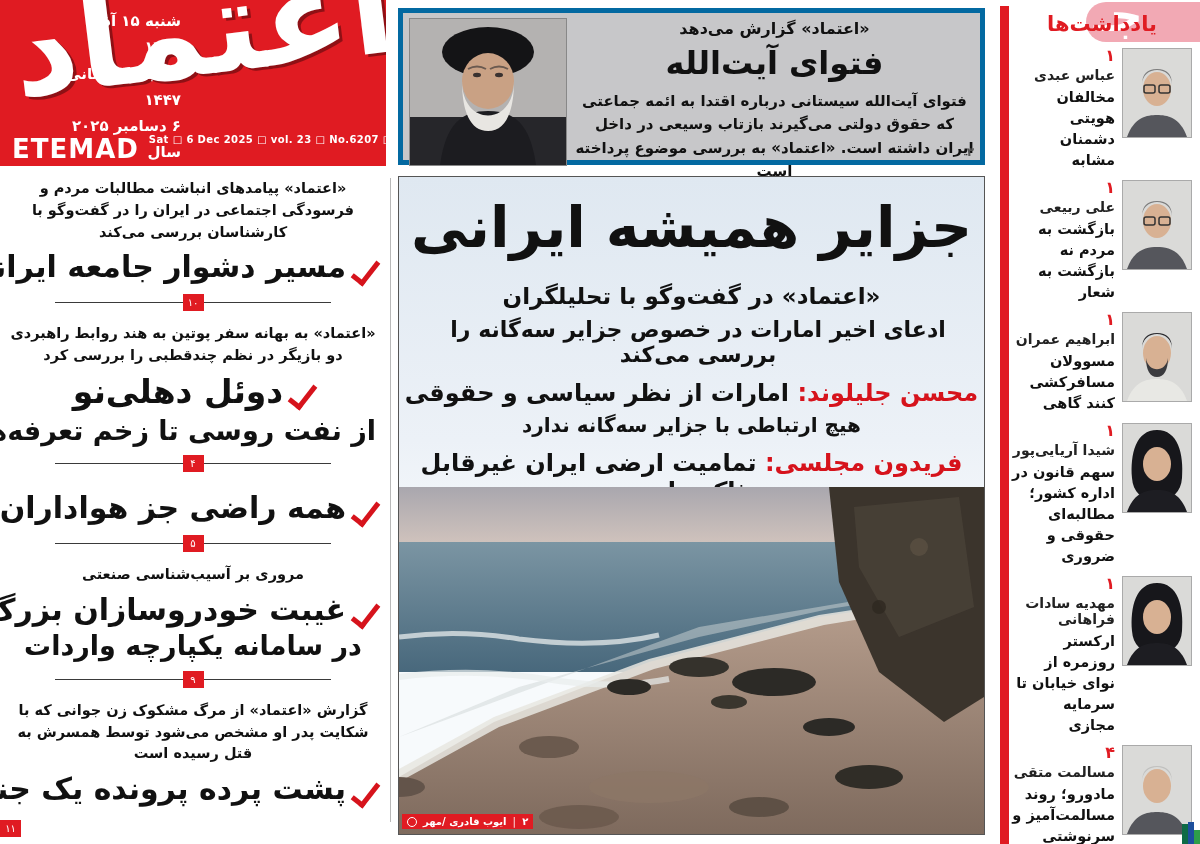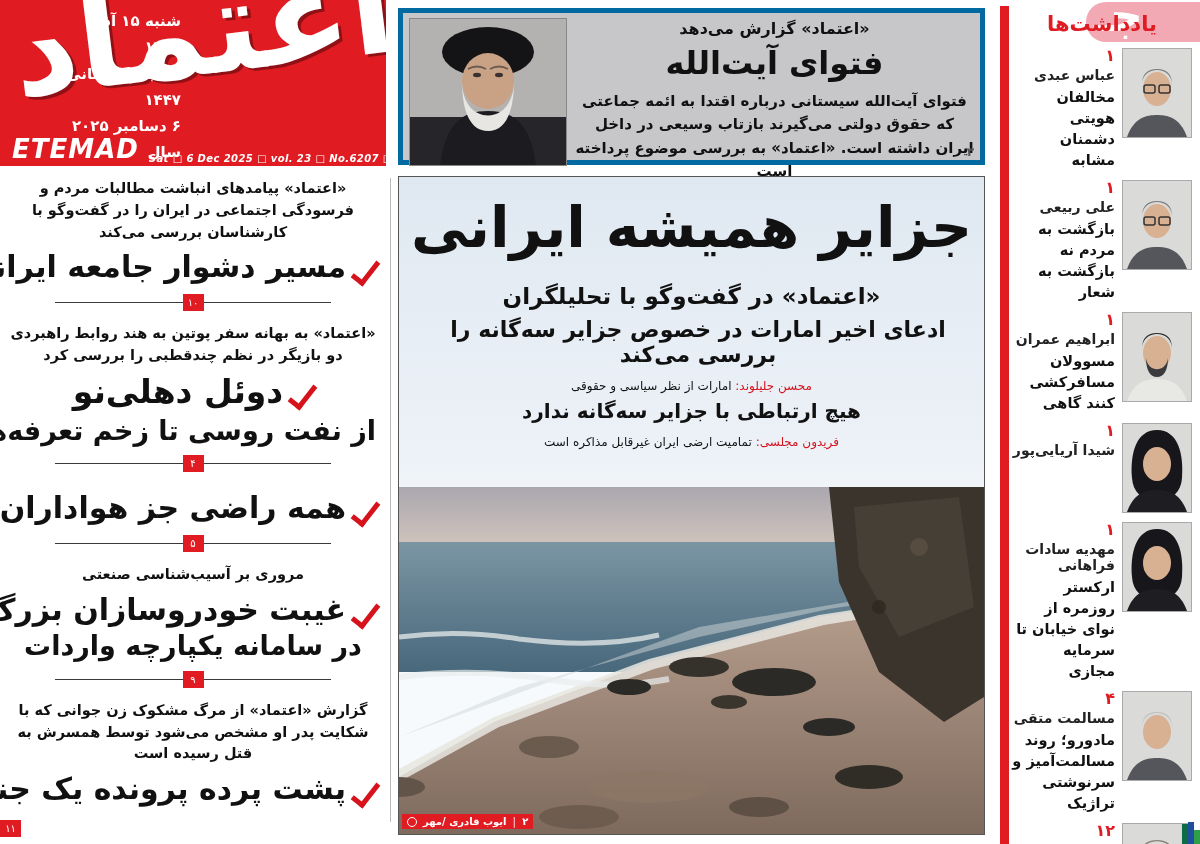--- a/index.html
+++ b/index.html
@@ -5,21 +5,21 @@
   html,body{margin:0;padding:0;background:#e9e9e9;}
   .page{position:relative;width:1200px;height:844px;background:#fff;overflow:hidden;
         font-family:"DejaVu Sans","Liberation Sans",sans-serif;color:#111;}
   
   .masthead{position:absolute;left:0;top:0;width:386px;height:166px;background:#e01b22;overflow:hidden;}
   .calli{position:absolute;right:-8px;top:-34px;font-size:128px;font-weight:bold;color:#fff;
          transform:rotate(-7deg);text-shadow:3px 3px 0 #8f1015;line-height:1;white-space:nowrap;}
   .dates{position:absolute;right:205px;top:8px;width:120px;direction:rtl;text-align:right;
          color:#fff;font-size:15px;font-weight:bold;line-height:1.75;}
   .dates span{display:block;}
-  .en-row{position:absolute;left:12px;right:6px;bottom:2px;display:flex;align-items:flex-end;gap:10px;color:#fff;font-style:italic;}
+  .en-row{position:absolute;left:12px;right:6px;bottom:2px;display:flex;align-items:flex-start;gap:10px;color:#fff;}
   .en-logo{font-size:26px;font-weight:bold;letter-spacing:1px;}
   .en-info{font-size:10px;font-weight:bold;letter-spacing:.4px;white-space:nowrap;}
   
   .stories{position:absolute;left:0;top:172px;width:386px;text-align:center;}
   .story{padding:6px 10px 2px;}
   .kicker{font-size:14.5px;font-weight:bold;line-height:1.5;}
   .shead{font-size:30px;font-weight:bold;line-height:1.3;margin-top:4px;white-space:nowrap;}
   .shead2{font-size:27px;font-weight:bold;line-height:1.25;white-space:nowrap;}
   .chk{display:inline-block;width:22px;height:26px;vertical-align:middle;margin-left:8px;}
   .chk::after{content:"";display:block;width:10px;height:24px;margin:0 auto;
@@ -39,21 +39,21 @@
   .gb-head{font-size:32px;font-weight:bold;margin:6px 0 8px;}
   .gb-body{font-size:15px;font-weight:bold;line-height:1.55;}
   .gb-page{position:absolute;right:6px;bottom:1px;font-size:12px;font-weight:bold;color:#555;}
   
   .mainbox{position:absolute;left:398px;top:176px;width:587px;height:659px;box-sizing:border-box;
            border:1px solid #555;background:linear-gradient(180deg,#dfe8f1 0%,#ecf1f7 40%,#f7fafc 60%);
            text-align:center;}
   .m-head{font-size:57px;font-weight:bold;line-height:1.2;margin-top:16px;white-space:nowrap;letter-spacing:-1px;}
   .m-deck1{font-size:23px;font-weight:bold;margin-top:22px;}
   .m-deck2{font-size:22px;font-weight:bold;margin-top:8px;padding-left:13px;}
-  .m-quote{font-size:12px;font-weight:normal;margin-top:12px;}
+  .m-quote{font-size:24px;font-weight:bold;margin-top:12px;}
   .m-quote2{font-size:20px;font-weight:bold;margin-top:6px;}
   .qname{color:#d6131c;}
   .m-photo{position:absolute;left:0;right:0;bottom:0;height:347px;}
   .caption{position:absolute;left:3px;bottom:5px;display:flex;direction:rtl;align-items:center;gap:6px;
            background:#e01b22;color:#fff;font-size:10px;font-weight:bold;height:15px;padding:0 5px;}
   .caption .sep{opacity:.7;}
   .cam{display:inline-block;width:8px;height:8px;border:1.5px solid #fff;border-radius:50%;}
   
   .redbar{position:absolute;left:1000px;top:6px;width:9px;height:838px;background:#e01b22;}
   .ribbon{position:absolute;left:1086px;right:0;top:2px;height:40px;background:#f2a9b4;
@@ -299,20 +299,21 @@
           <ellipse class="pface" cx="34" cy="40" rx="14" ry="17"></ellipse>
           <path class="phair" d="M19,36 C19,16 49,16 49,36 C49,25 44,20 34,20 C24,20 19,25 19,36 Z"></path>
           <rect class="pglass" x="21" y="36" width="11" height="8" rx="2"></rect>
           <rect class="pglass" x="36" y="36" width="11" height="8" rx="2"></rect>
           <path class="pbeard" d="M23,45 C25,60 43,60 45,45 C45,57 41,64 34,64 C27,64 23,57 23,45 Z"></path>
           <path class="pbody" d="M4,88 C11,68 24,66 34,66 C44,66 57,68 64,88 Z"></path>
         </svg>
       <div class="etext">
         <div class="enum">۱</div>
         <div class="ename">شیدا آریایی‌پور</div>
+        <div class="etitle">سهم قانون در اداره کشور؛ مطالبه‌ای حقوقی و ضروری</div>
       </div>
     </div>
     <div class="entry">
       <svg class="pic pv v-f" width="68" height="88" viewBox="0 0 68 88">
           <rect class="pbg" width="68" height="88"></rect>
           <path class="phijab" d="M34,6 C13,6 7,30 9,54 C10,68 18,76 34,76 C50,76 58,68 59,54 C61,30 55,6 34,6 Z"></path>
           <ellipse class="pface" cx="34" cy="40" rx="14" ry="17"></ellipse>
           <path class="phair" d="M19,36 C19,16 49,16 49,36 C49,25 44,20 34,20 C24,20 19,25 19,36 Z"></path>
           <rect class="pglass" x="21" y="36" width="11" height="8" rx="2"></rect>
           <rect class="pglass" x="36" y="36" width="11" height="8" rx="2"></rect>

